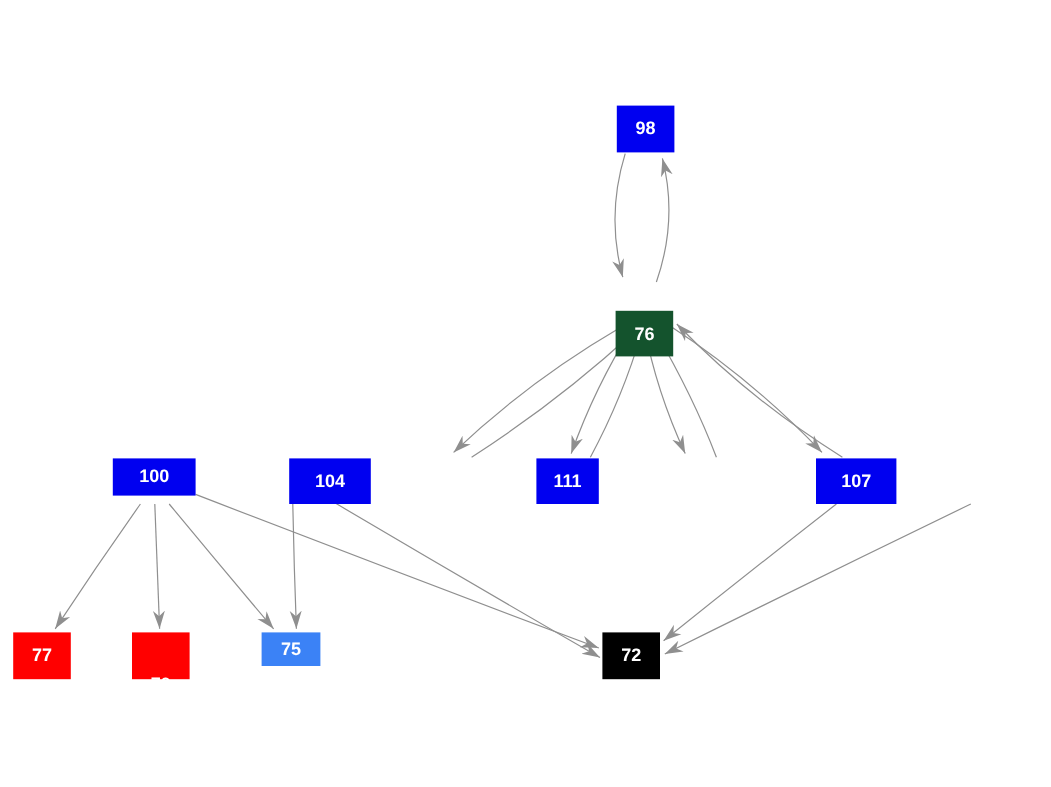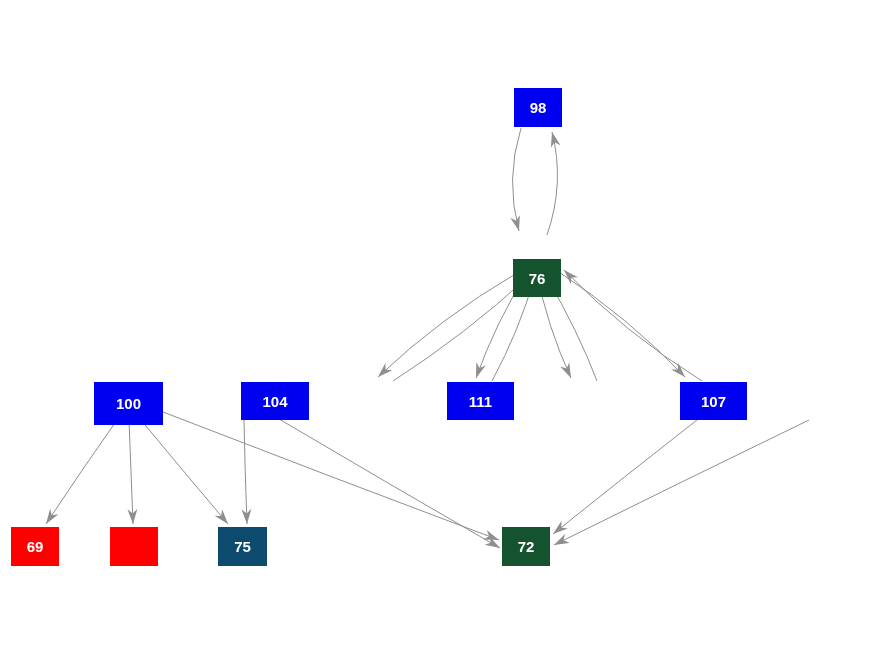--- a/index.html
+++ b/index.html
@@ -55,37 +55,37 @@
       <path d="M279,419 Q389,484 500,548" fill="none" stroke="#8f8f8f" stroke-width="1" marker-end="url(#arrow)"></path>
       <path d="M697,420 Q624,477 553,534" fill="none" stroke="#8f8f8f" stroke-width="1" marker-end="url(#arrow)"></path>
       <path d="M809,420 Q681,482 554,545" fill="none" stroke="#8f8f8f" stroke-width="1" marker-end="url(#arrow)"></path>
     </svg>
 <div class="node" style="left: 514px; top: 88px; width: 48px; height: 39px; background: rgb(0, 0, 240);">
       <span style="color: rgb(255, 255, 255);">98</span>
     </div>
     <div class="node" style="left: 513px; top: 235px; width: 48px; height: 38px; background: #14532d; margin-top: 24px;">
       <span style="color: rgb(255, 255, 255);">76</span>
     </div>
-    <div class="node" style="left: 94px; top: 382px; width: 69px; height: 43px; background: rgb(0, 0, 240);">
+    <div class="node" style="left: 94px; top: 382px; width: 69px; height: 31px; background: rgb(0, 0, 240);">
       <span style="color: rgb(255, 255, 255);">100</span>
     </div>
     <div class="node" style="left: 213px; top: 382px; width: 68px; height: 38px; background: rgb(0, 0, 240); margin-left: 28px;">
       <span style="color: rgb(255, 255, 255);">104</span>
     </div>
-    <div class="node" style="left: 447px; top: 382px; width: 67px; height: 38px; background: rgb(0, 0, 240);">
+    <div class="node" style="left: 447px; top: 382px; width: 52px; height: 38px; background: rgb(0, 0, 240);">
       <span style="color: rgb(255, 255, 255);">111</span>
     </div>
     <div class="node" style="left: 680px; top: 382px; width: 67px; height: 38px; background: rgb(0, 0, 240);">
       <span style="color: rgb(255, 255, 255);">107</span>
     </div>
     <div class="node" style="left: 11px; top: 527px; width: 48px; height: 39px; background: rgb(255, 0, 0);">
-      <span style="color: rgb(255, 255, 255);">69</span>
+      <span style="color: rgb(255, 255, 255);">77</span>
     </div>
     <div class="node" style="left: 110px; top: 527px; width: 48px; height: 39px; background: rgb(255, 0, 0);">
       <span style="color: rgb(255, 255, 255); margin-top: 47px;">70</span>
     </div>
-    <div class="node" style="left: 218px; top: 527px; width: 49px; height: 39px; background: #0c4a6e;">
+    <div class="node" style="left: 218px; top: 527px; width: 49px; height: 28px; background: #3b82f6;">
       <span style="color: rgb(255, 255, 255);">75</span>
     </div>
-    <div class="node" style="left: 502px; top: 527px; width: 48px; height: 39px; background: #14532d;">
+    <div class="node" style="left: 502px; top: 527px; width: 48px; height: 39px; background: #000000;">
       <span style="color: rgb(255, 255, 255);">72</span>
     </div>
   </div>
 
 </body></html>

